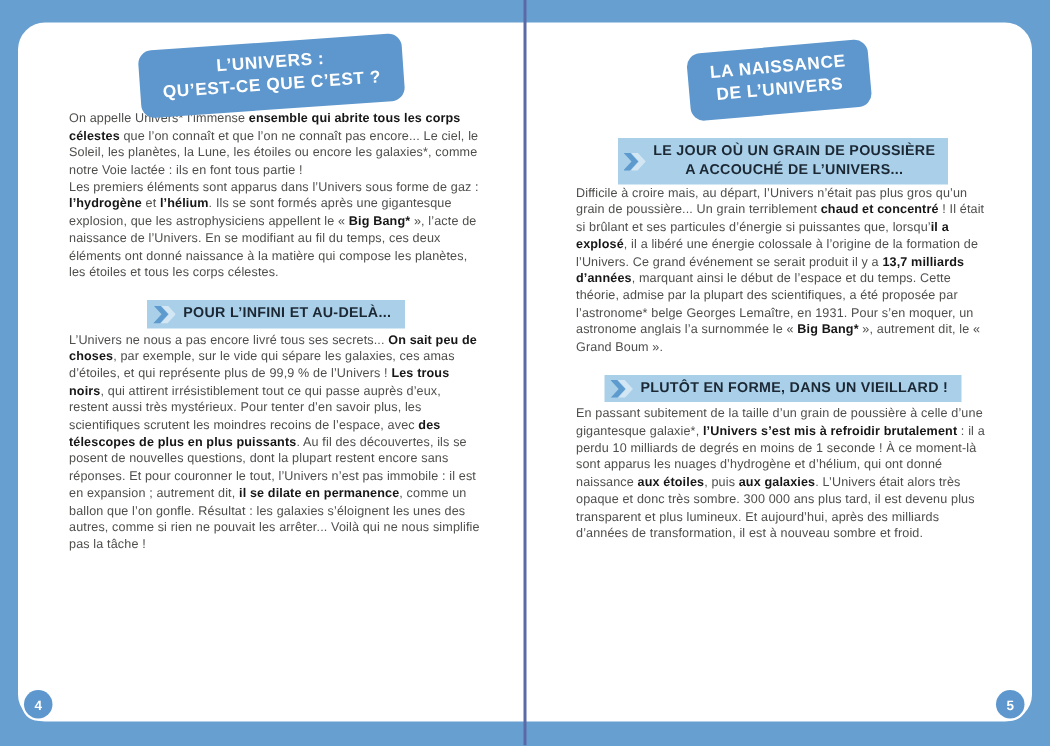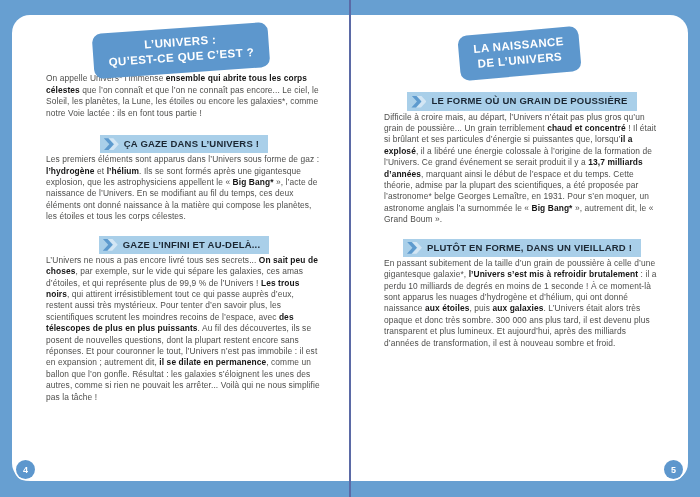--- a/index.html
+++ b/index.html
@@ -84,41 +84,30 @@
 <div class="spread">
 
   <div class="page page-left">
     <div class="title-box">
       <div>L’UNIVERS :</div>
       <div>QU’EST-CE QUE C’EST ?</div>
     </div>
     <div class="body-col">
       <p class="body intro"><span>On appelle Univers* l’immense </span><span class="b">ensemble qui abrite tous les corps célestes</span><span> que l’on connaît et que l’on ne connaît pas encore... Le ciel, le Soleil, les planètes, la Lune, les étoiles ou encore les galaxies*, comme notre Voie lactée : ils en font tous partie !</span></p>
 
-      <div class="hrow">
-        <span class="heading">
-          <span class="chevs">
-            <span class="chev chev-dark"></span>
-            <span class="chev chev-light"></span>
-          </span>
-          <span class="heading-text">
-              <div>ÇA GAZE DANS L’UNIVERS !</div>
-            </span>
-        </span>
-      </div>
       <p class="body para"><span>Les premiers éléments sont apparus dans l’Univers sous forme de gaz : </span><span class="b">l’hydrogène</span><span> et </span><span class="b">l’hélium</span><span>. Ils se sont formés après une gigantesque explosion, que les astrophysiciens appellent le « </span><span class="b">Big Bang*</span><span> », l’acte de naissance de l’Univers. En se modifiant au fil du temps, ces deux éléments ont donné naissance à la matière qui compose les planètes, les étoiles et tous les corps célestes.</span></p>
 
       <div class="hrow hrow-tight">
         <span class="heading">
           <span class="chevs">
             <span class="chev chev-dark"></span>
             <span class="chev chev-light"></span>
           </span>
           <span class="heading-text">
-              <div>GAZE L’INFINI ET AU-DELÀ...</div>
+              <div>POUR L’INFINI ET AU-DELÀ...</div>
             </span>
         </span>
       </div>
       <p class="body para"><span>L’Univers ne nous a pas encore livré tous ses secrets... </span><span class="b">On sait peu de choses</span><span>, par exemple, sur le vide qui sépare les galaxies, ces amas d’étoiles, et qui représente plus de 99,9 % de l’Univers ! </span><span class="b">Les trous noirs</span><span>, qui attirent irrésistiblement tout ce qui passe auprès d’eux, restent aussi très mystérieux. Pour tenter d’en savoir plus, les scientifiques scrutent les moindres recoins de l’espace, avec </span><span class="b">des télescopes de plus en plus puissants</span><span>. Au fil des découvertes, ils se posent de nouvelles questions, dont la plupart restent encore sans réponses. Et pour couronner le tout, l’Univers n’est pas immobile : il est en expansion ; autrement dit, </span><span class="b">il se dilate en permanence</span><span>, comme un ballon que l’on gonfle. Résultat : les galaxies s’éloignent les unes des autres, comme si rien ne pouvait les arrêter... Voilà qui ne nous simplifie pas la tâche !</span></p>
     </div>
     <div class="page-num num-left">4</div>
   </div>
 
   <div class="page page-right">
     <div class="title-box">
@@ -127,21 +116,22 @@
     </div>
     <div class="body-col">
 
       <div class="hrow">
         <span class="heading">
           <span class="chevs">
             <span class="chev chev-dark"></span>
             <span class="chev chev-light"></span>
           </span>
           <span class="heading-text">
-              <div>LE FORME OÙ UN GRAIN DE POUSSIÈRE</div>
+              <div>LE JOUR OÙ UN GRAIN DE POUSSIÈRE</div>
+              <div>A ACCOUCHÉ DE L’UNIVERS...</div>
             </span>
         </span>
       </div>
       <p class="body para"><span>Difficile à croire mais, au départ, l’Univers n’était pas plus gros qu’un grain de poussière... Un grain terriblement </span><span class="b">chaud et concentré</span><span> ! Il était si brûlant et ses particules d’énergie si puissantes que, lorsqu’</span><span class="b">il a explosé</span><span>, il a libéré une énergie colossale à l’origine de la formation de l’Univers. Ce grand événement se serait produit il y a </span><span class="b">13,7 milliards d’années</span><span>, marquant ainsi le début de l’espace et du temps. Cette théorie, admise par la plupart des scientifiques, a été proposée par l’astronome* belge Georges Lemaître, en 1931. Pour s’en moquer, un astronome anglais l’a surnommée le « </span><span class="b">Big Bang*</span><span> », autrement dit, le « Grand Boum ».</span></p>
 
       <div class="hrow hrow-tight">
         <span class="heading">
           <span class="chevs">
             <span class="chev chev-dark"></span>
             <span class="chev chev-light"></span>

